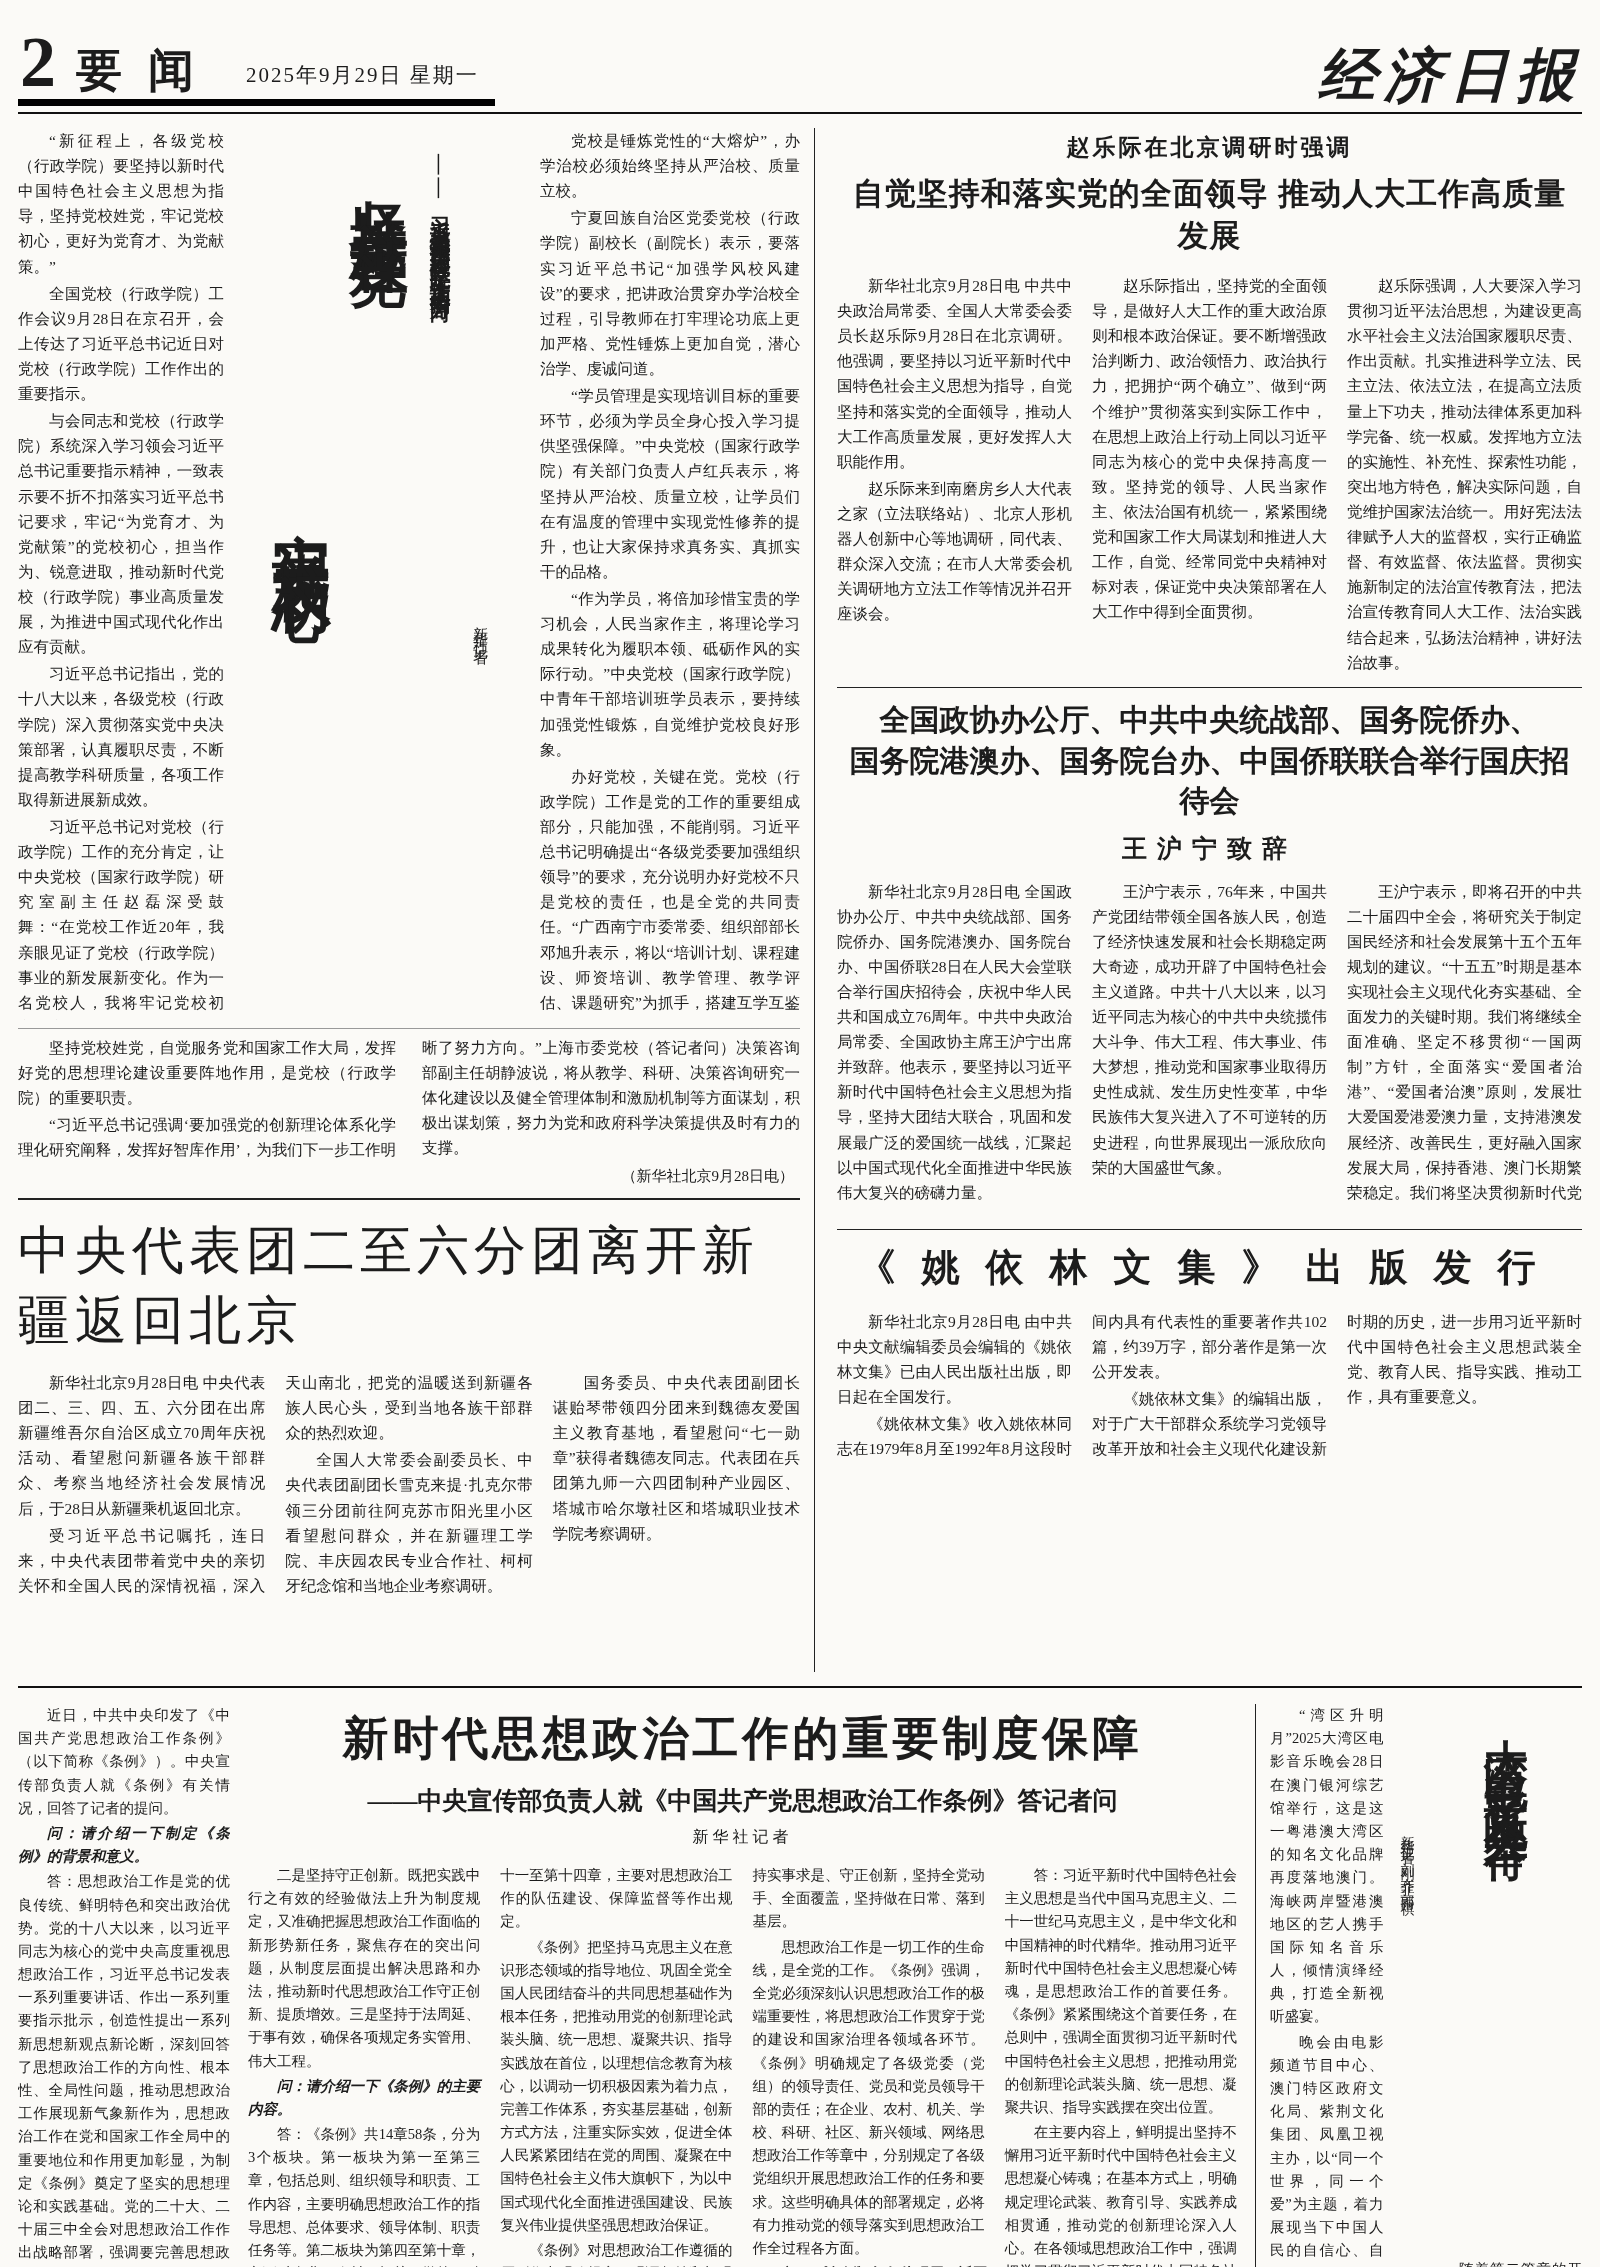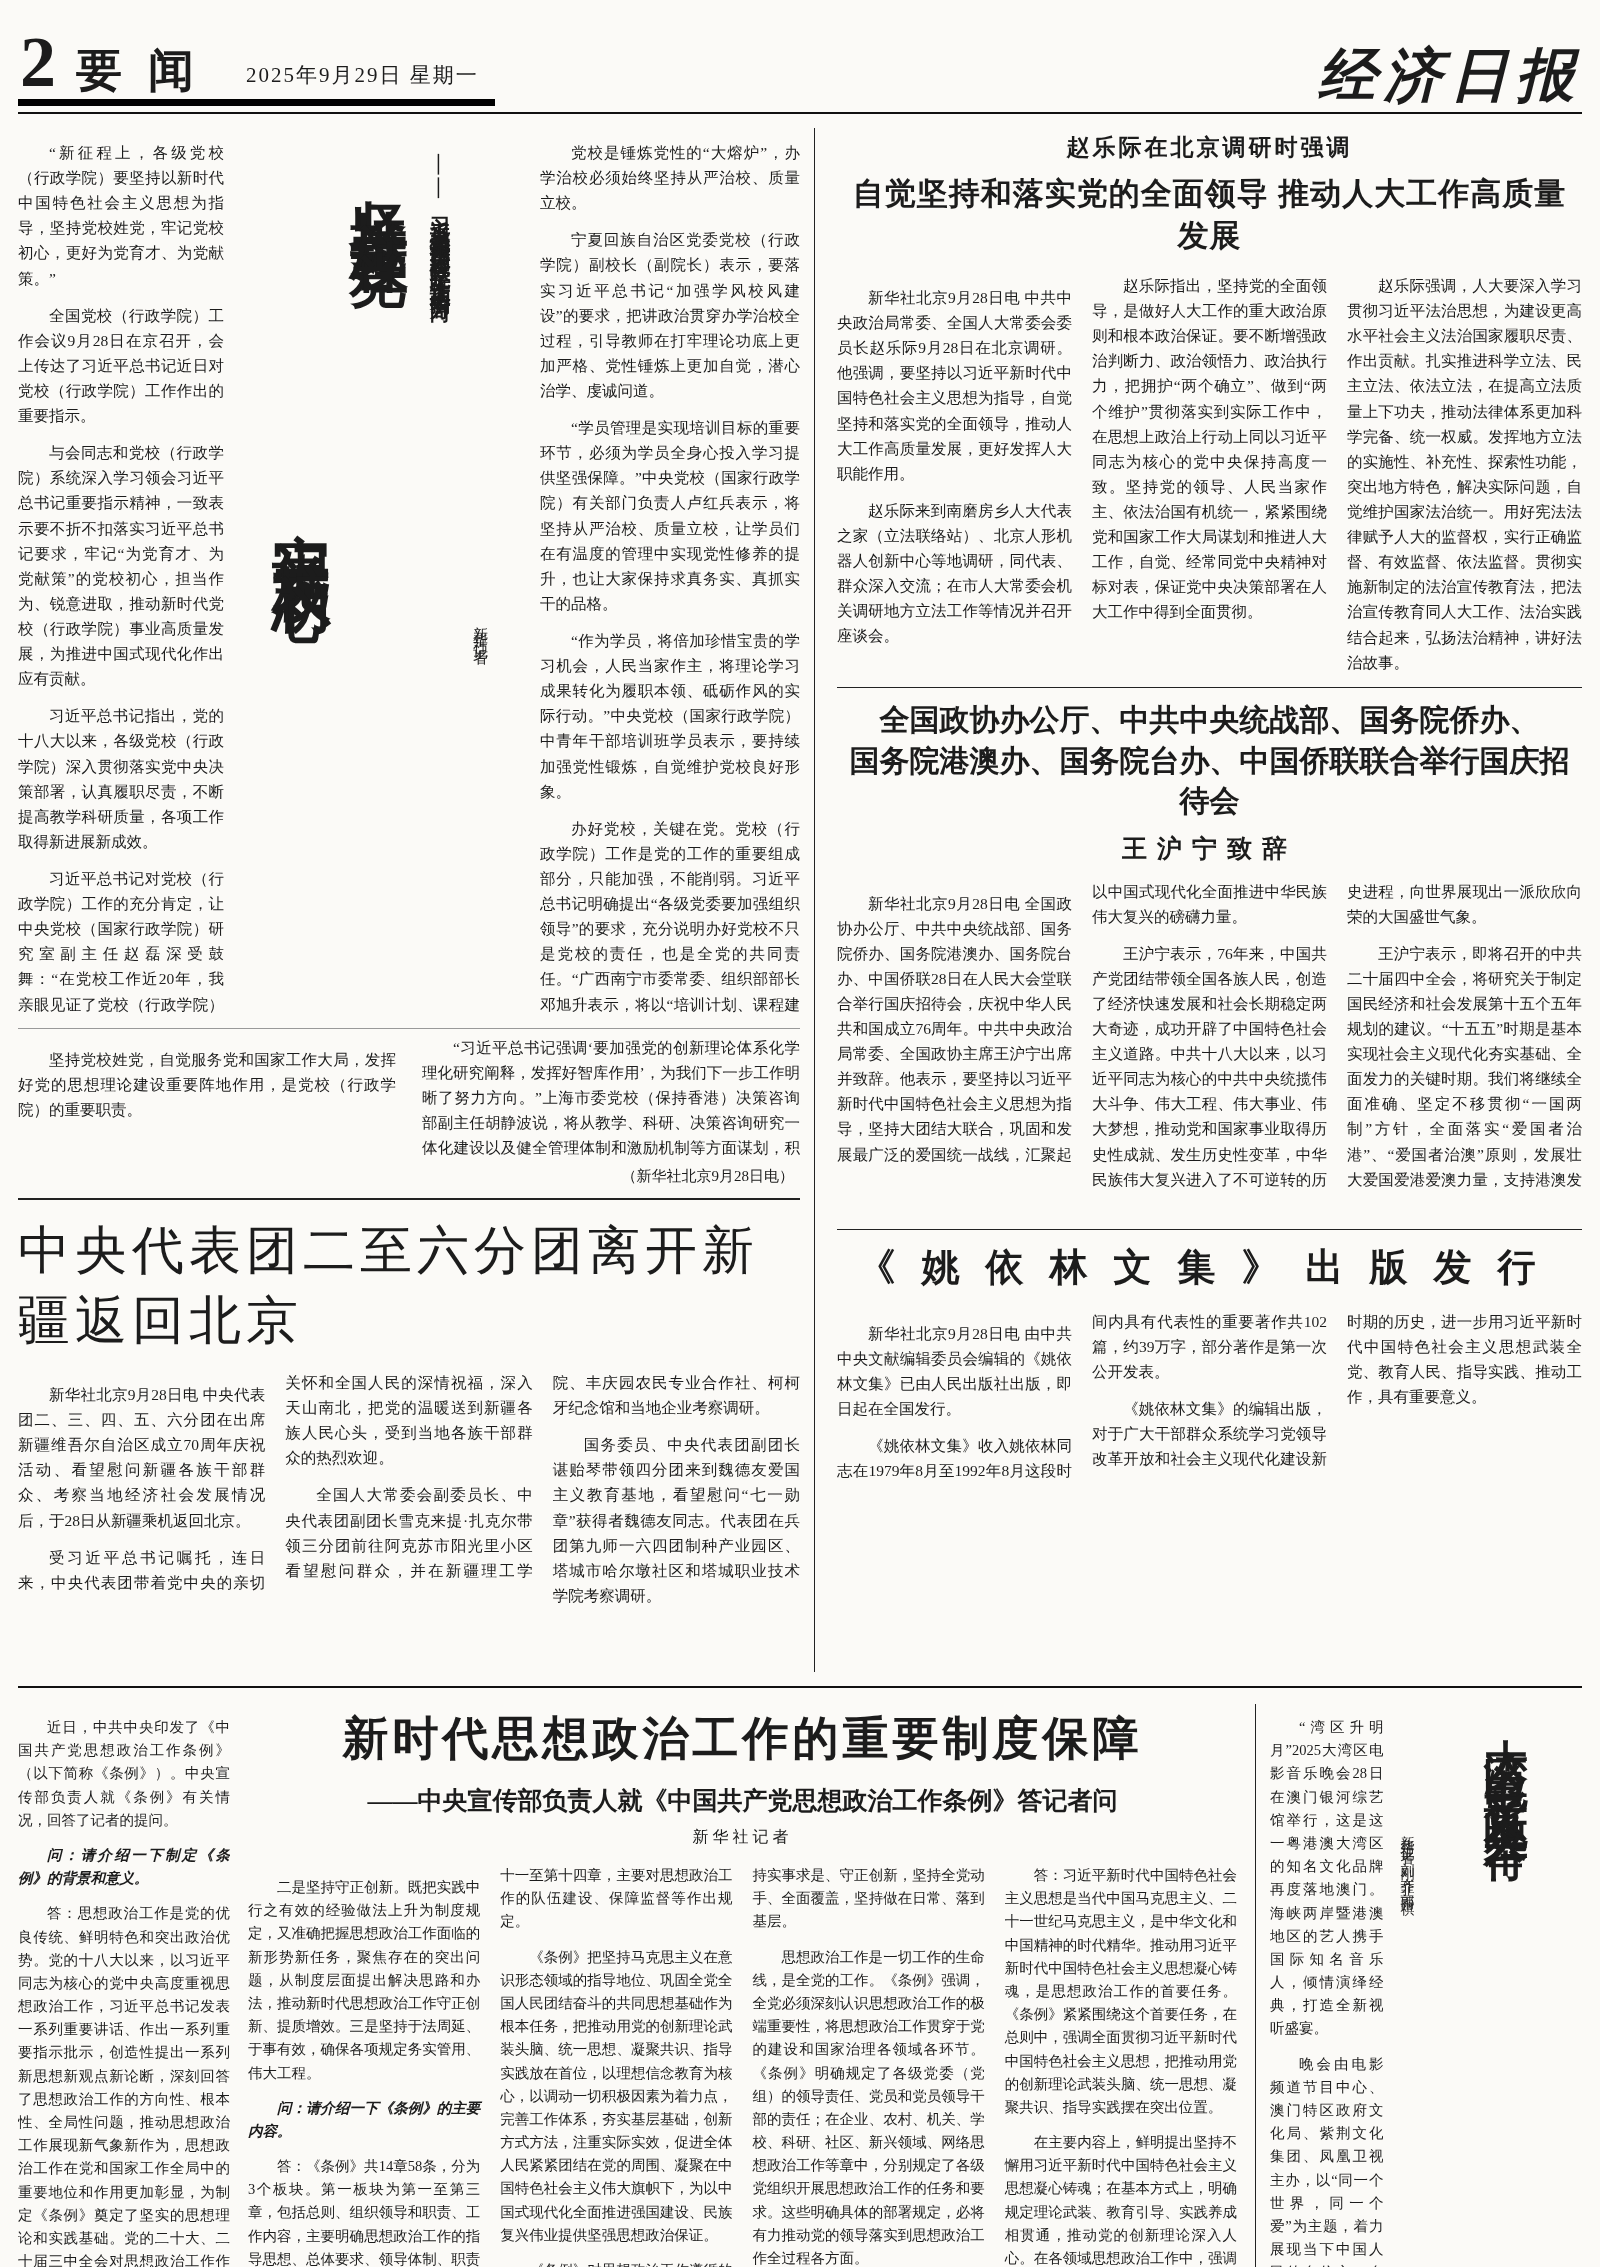--- a/index.html
+++ b/index.html
@@ -8,21 +8,21 @@
   
   .hdr{display:flex;align-items:flex-end;height:92px;}
   .hdr-left{display:flex;align-items:flex-end;border-bottom:7px solid #000;padding:0 16px 6px 2px;}
   .pageno{font-family:"Liberation Serif",serif;font-size:72px;font-weight:bold;line-height:.85;letter-spacing:2px;}
   .section-name{font-size:46px;font-weight:bold;letter-spacing:26px;margin-left:18px;line-height:.95;font-family:"Liberation Sans",sans-serif;}
   .hdr-date{font-size:21px;margin-left:26px;padding-bottom:4px;letter-spacing:2px;}
   .masthead{margin-left:auto;font-size:58px;font-weight:bold;font-style:italic;letter-spacing:8px;
             font-family:"DejaVu Serif",serif;line-height:1;padding-bottom:2px;}
   .hdr-rule{border-bottom:2px solid #111;margin:6px 0 14px;}
   
-  p.para{margin:12px 0 2px;text-indent:2em;text-align:justify;}
+  p.para{margin:0 0 2px;text-indent:2em;text-align:justify;}
   p.para.q{font-weight:bold;font-style:italic;}
   .cols{column-gap:20px;overflow:hidden;}
   .body-txt{font-size:15.5px;line-height:1.62;}
   .small-txt{font-size:14.5px;line-height:1.6;}
   .signoff{text-align:right;font-size:15px;padding-right:6px;}
   .art-rule{border-bottom:1.5px solid #222;margin:12px 0;}
   .vtext{writing-mode:vertical-rl;}
   
   .top-zone{display:flex;}
   .half-left{width:782px;flex:none;padding-right:14px;}
@@ -103,21 +103,21 @@
         <div class="dx-col c2">
             <p class="para">党校是锤炼党性的“大熔炉”，办学治校必须始终坚持从严治校、质量立校。</p>
             <p class="para">宁夏回族自治区党委党校（行政学院）副校长（副院长）表示，要落实习近平总书记“加强学风校风建设”的要求，把讲政治贯穿办学治校全过程，引导教师在打牢理论功底上更加严格、党性锤炼上更加自觉，潜心治学、虔诚问道。</p>
             <p class="para">“学员管理是实现培训目标的重要环节，必须为学员全身心投入学习提供坚强保障。”中央党校（国家行政学院）有关部门负责人卢红兵表示，将坚持从严治校、质量立校，让学员们在有温度的管理中实现党性修养的提升，也让大家保持求真务实、真抓实干的品格。</p>
             <p class="para">“作为学员，将倍加珍惜宝贵的学习机会，人民当家作主，将理论学习成果转化为履职本领、砥砺作风的实际行动。”中央党校（国家行政学院）中青年干部培训班学员表示，要持续加强党性锻炼，自觉维护党校良好形象。</p>
             <p class="para">办好党校，关键在党。党校（行政学院）工作是党的工作的重要组成部分，只能加强，不能削弱。习近平总书记明确提出“各级党委要加强组织领导”的要求，充分说明办好党校不只是党校的责任，也是全党的共同责任。“广西南宁市委常委、组织部部长邓旭升表示，将以“培训计划、课程建设、师资培训、教学管理、教学评估、课题研究”为抓手，搭建互学互鉴平台，持续推进市县党校上下联动、左右互动、内外协调、共同提高的发展格局。</p>
           </div>
       </div>
       <div class="dx-bottom body-txt">
           <p class="para">坚持党校姓党，自觉服务党和国家工作大局，发挥好党的思想理论建设重要阵地作用，是党校（行政学院）的重要职责。</p>
-          <p class="para">“习近平总书记强调‘要加强党的创新理论体系化学理化研究阐释，发挥好智库作用’，为我们下一步工作明晰了努力方向。”上海市委党校（保持香港）决策咨询部副主任胡静波说，将从教学、科研、决策咨询研究一体化建设以及健全管理体制和激励机制等方面谋划，积极出谋划策，努力为党和政府科学决策提供及时有力的支撑。</p>
+          <p class="para">“习近平总书记强调‘要加强党的创新理论体系化学理化研究阐释，发挥好智库作用’，为我们下一步工作明晰了努力方向。”上海市委党校（答记者问）决策咨询部副主任胡静波说，将从教学、科研、决策咨询研究一体化建设以及健全管理体制和激励机制等方面谋划，积极出谋划策，努力为党和政府科学决策提供及时有力的支撑。</p>
         </div>
       <div class="signoff">（新华社北京9月28日电）</div>
 
       <div class="art-rule" style="border-bottom-width:2px;"></div>
 
       <div>
         <div class="dbt-hl">中央代表团二至六分团离开新疆返回北京</div>
         <div class="cols dbt-cols body-txt">
             <p class="para">新华社北京9月28日电 中央代表团二、三、四、五、六分团在出席新疆维吾尔自治区成立70周年庆祝活动、看望慰问新疆各族干部群众、考察当地经济社会发展情况后，于28日从新疆乘机返回北京。</p>
             <p class="para">受习近平总书记嘱托，连日来，中央代表团带着党中央的亲切关怀和全国人民的深情祝福，深入天山南北，把党的温暖送到新疆各族人民心头，受到当地各族干部群众的热烈欢迎。</p>

